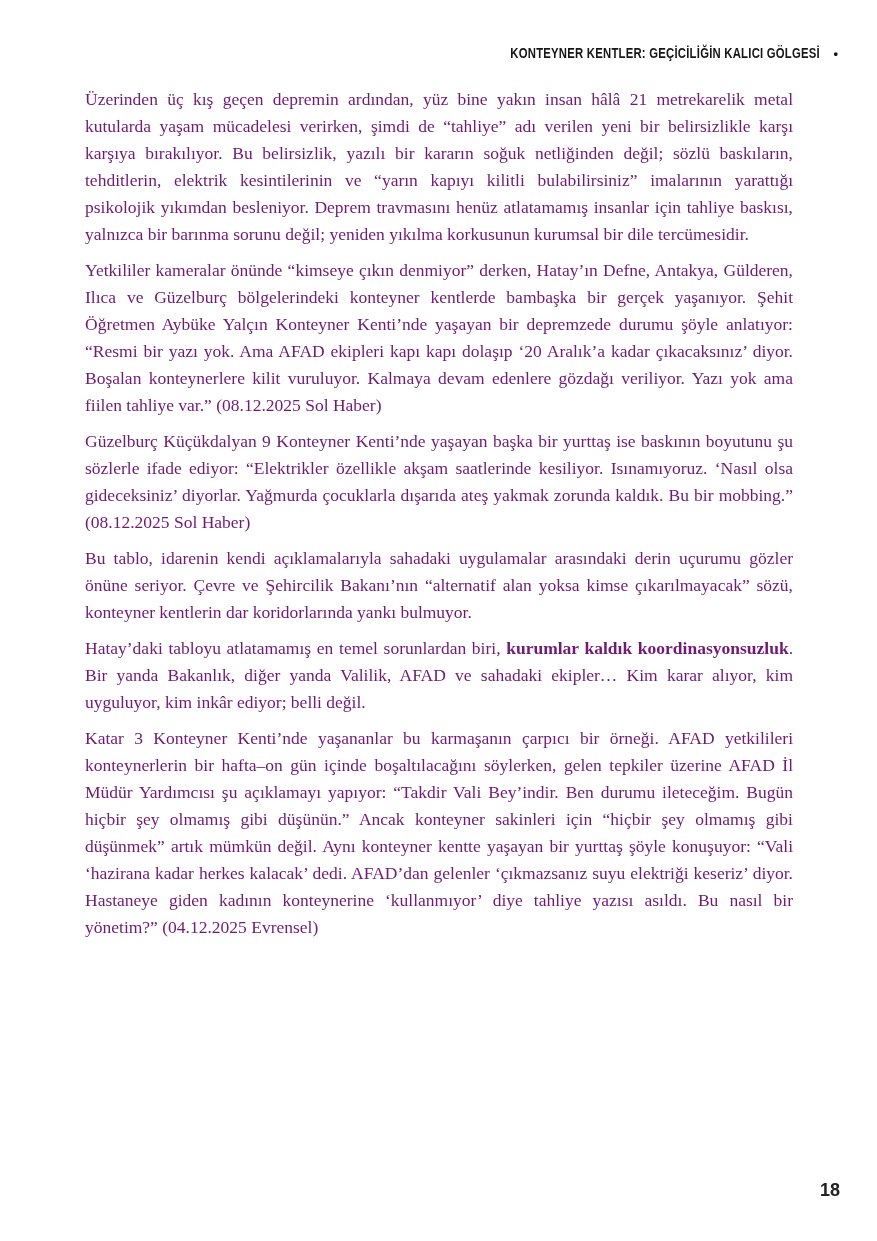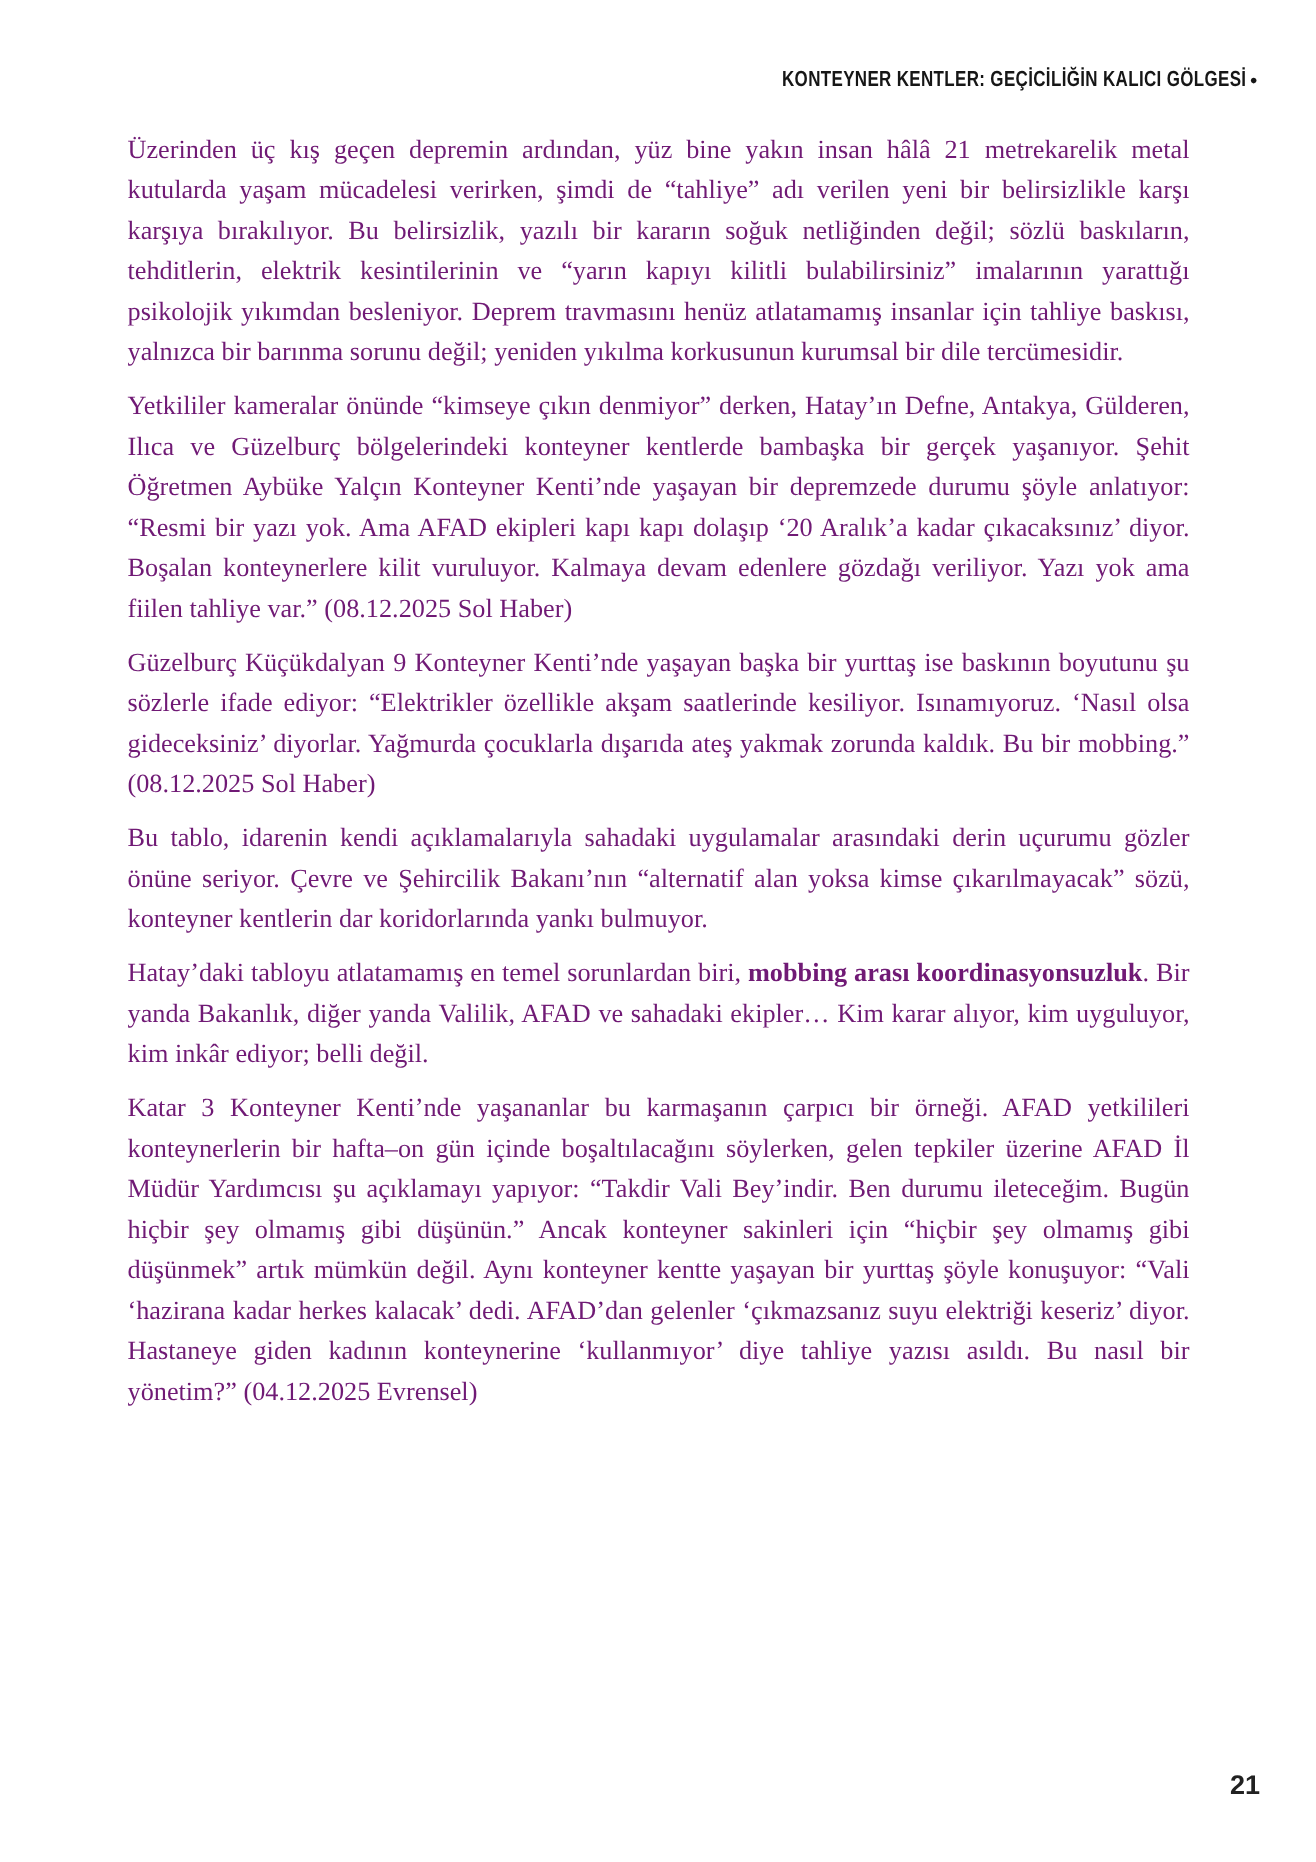--- a/index.html
+++ b/index.html
@@ -16,21 +16,21 @@
     font-family: "Liberation Serif", serif;
   }
   .running-header {
     position: absolute;
     top: 45px;
     left: 85px;
     right: 39px;
     display: flex;
     justify-content: flex-end;
     align-items: center;
-    gap: 2px;
+    gap: 13px;
     font-family: "Liberation Sans", sans-serif;
     font-weight: 700;
     font-size: 14.5px;
     color: #161616;
     white-space: nowrap;
   }
   .running-header .hdr-title {
     display: inline-block;
     transform: scaleX(0.78);
     transform-origin: right center;
@@ -74,19 +74,19 @@
   <div class="running-header">
     <span class="hdr-title">KONTEYNER KENTLER: GEÇİCİLİĞİN KALICI GÖLGESİ</span>
     <span class="hdr-bullet">•</span>
   </div>
 
   <div class="article">
       <p><span>Üzerinden üç kış geçen depremin ardından, yüz bine yakın insan hâlâ 21 metrekarelik metal kutularda yaşam mücadelesi verirken, şimdi de “tahliye” adı verilen yeni bir belirsizlikle karşı karşıya bırakılıyor. Bu belirsizlik, yazılı bir kararın soğuk netliğinden değil; sözlü baskıların, tehditlerin, elektrik kesintilerinin ve “yarın kapıyı kilitli bulabilirsiniz” imalarının yarattığı psikolojik yıkımdan besleniyor. Deprem travmasını henüz atlatamamış insanlar için tahliye baskısı, yalnızca bir barınma sorunu değil; yeniden yıkılma korkusunun kurumsal bir dile tercümesidir.</span></p>
       <p><span>Yetkililer kameralar önünde </span><span class="i">“kimseye çıkın denmiyor”</span><span> derken, Hatay’ın Defne, Antakya, Gülderen, Ilıca ve Güzelburç bölgelerindeki konteyner kentlerde bambaşka bir gerçek yaşanıyor. Şehit Öğretmen Aybüke Yalçın Konteyner Kenti’nde yaşayan bir depremzede durumu şöyle anlatıyor: </span><span class="i">“Resmi bir yazı yok. Ama AFAD ekipleri kapı kapı dolaşıp ‘20 Aralık’a kadar çıkacaksınız’ diyor. Boşalan konteynerlere kilit vuruluyor. Kalmaya devam edenlere gözdağı veriliyor. Yazı yok ama fiilen tahliye var.”</span><span> (08.12.2025 Sol Haber)</span></p>
       <p><span>Güzelburç Küçükdalyan 9 Konteyner Kenti’nde yaşayan başka bir yurttaş ise baskının boyutunu şu sözlerle ifade ediyor: </span><span class="i">“Elektrikler özellikle akşam saatlerinde kesiliyor. Isınamıyoruz. ‘Nasıl olsa gideceksiniz’ diyorlar. Yağmurda çocuklarla dışarıda ateş yakmak zorunda kaldık. Bu bir mobbing.”</span><span> (08.12.2025 Sol Haber)</span></p>
       <p><span>Bu tablo, idarenin kendi açıklamalarıyla sahadaki uygulamalar arasındaki derin uçurumu gözler önüne seriyor. Çevre ve Şehircilik Bakanı’nın “alternatif alan yoksa kimse çıkarılmayacak” sözü, konteyner kentlerin dar koridorlarında yankı bulmuyor.</span></p>
-      <p><span>Hatay’daki tabloyu atlatamamış en temel sorunlardan biri, </span><span class="b">mobbing arası koordinasyonsuzluk</span><span>. Bir yanda Bakanlık, diğer yanda Valilik, AFAD ve sahadaki ekipler… Kim karar alıyor, kim uyguluyor, kim inkâr ediyor; belli değil.</span></p>
+      <p><span>Hatay’daki tabloyu atlatamamış en temel sorunlardan biri, </span><span class="b">kurumlar kaldık koordinasyonsuzluk</span><span>. Bir yanda Bakanlık, diğer yanda Valilik, AFAD ve sahadaki ekipler… Kim karar alıyor, kim uyguluyor, kim inkâr ediyor; belli değil.</span></p>
       <p><span>Katar 3 Konteyner Kenti’nde yaşananlar bu karmaşanın çarpıcı bir örneği. AFAD yetkilileri konteynerlerin bir hafta–on gün içinde boşaltılacağını söylerken, gelen tepkiler üzerine AFAD İl Müdür Yardımcısı şu açıklamayı yapıyor: </span><span class="i">“Takdir Vali Bey’indir. Ben durumu ileteceğim. Bugün hiçbir şey olmamış gibi düşünün.”</span><span> Ancak konteyner sakinleri için </span><span class="i">“hiçbir şey olmamış gibi düşünmek”</span><span> artık mümkün değil. Aynı konteyner kentte yaşayan bir yurttaş şöyle konuşuyor: </span><span class="i">“Vali ‘hazirana kadar herkes kalacak’ dedi. AFAD’dan gelenler ‘çıkmazsanız suyu elektriği keseriz’ diyor. Hastaneye giden kadının konteynerine ‘kullanmıyor’ diye tahliye yazısı asıldı. Bu nasıl bir yönetim?”</span><span> (04.12.2025 Evrensel)</span></p>
     </div>
 
-  <div class="page-number">21</div>
+  <div class="page-number">18</div>
 
 </div>
 
 </body></html>

